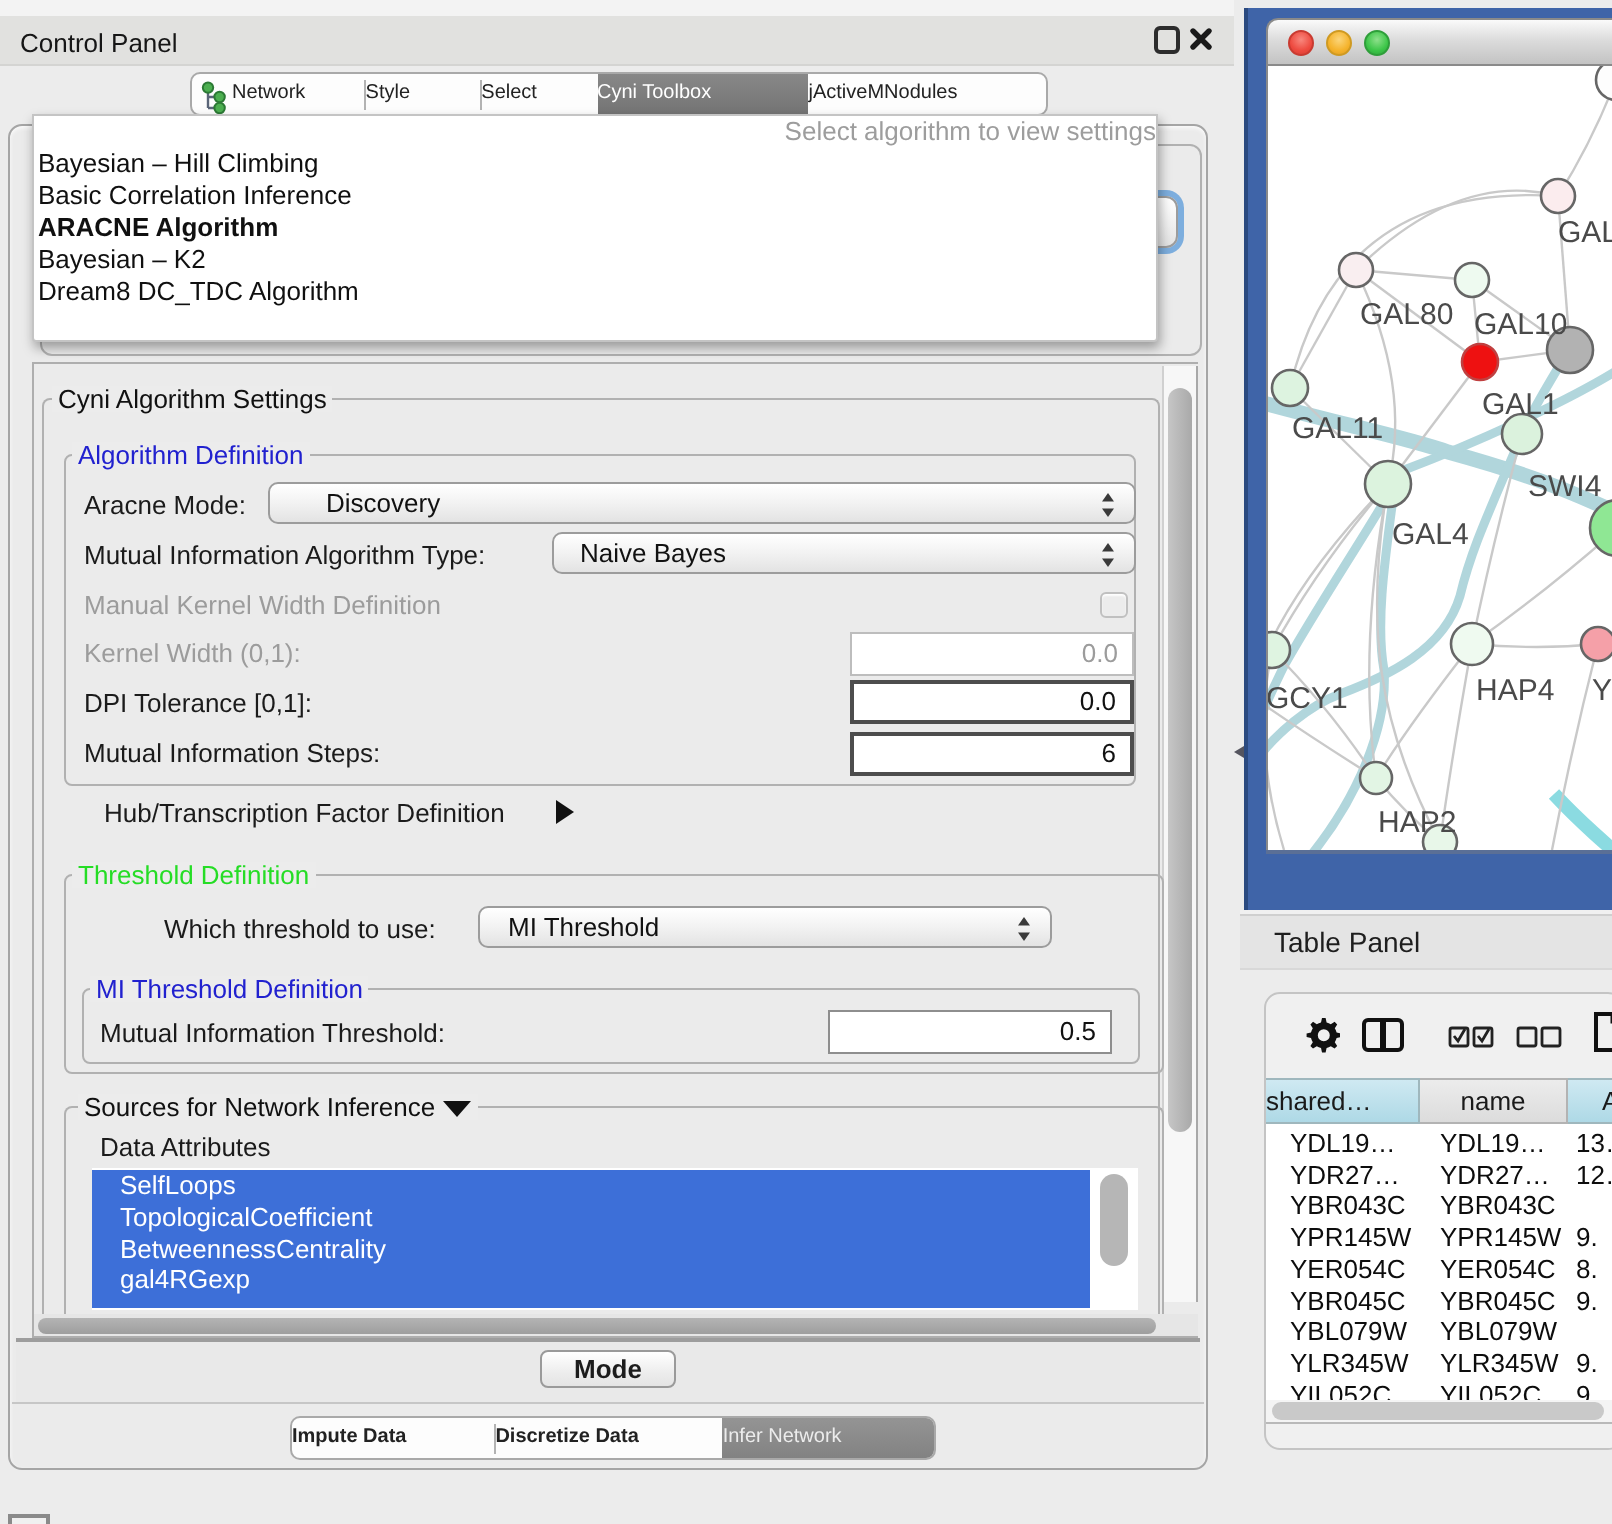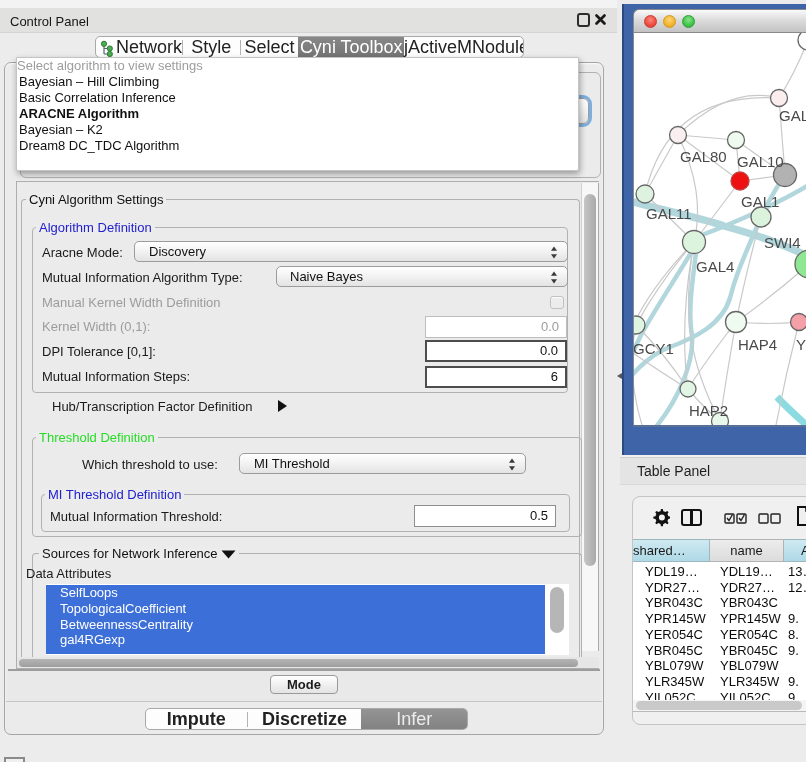--- a/index.html
+++ b/index.html
@@ -2,21 +2,21 @@
 <html><head><meta charset="utf-8"><style>
 *{margin:0;padding:0;box-sizing:border-box}
 html,body{width:806px;height:762px}
 body{position:relative;font-family:"Liberation Sans",sans-serif;background:#ececec;overflow:hidden}
 .abs{position:absolute}
 .grp{position:absolute;border:1px solid #b1b1b1;border-radius:4px}
 .gt{position:absolute;background:#ececec;padding:0 3px;font-size:13px;line-height:13px;white-space:nowrap}
 .lbl{position:absolute;font-size:13px;font-weight:normal;color:#1b1b1b;white-space:nowrap;line-height:14px}
 .combo{position:absolute;background:linear-gradient(#ffffff,#f2f2f2 50%,#e3e3e3);border:1px solid #9c9c9c;border-radius:5px;font-size:13px;color:#111;white-space:nowrap}
 .fld{position:absolute;background:#fff;font-size:13px;text-align:right;padding-right:7px;color:#111}
-.seg{font-size:18px;color:#222;display:inline-block;text-align:center;line-height:20px;height:100%}
+.seg{font-size:10px;color:#222;display:inline-block;line-height:20px;height:100%}
 .c1{display:inline-block;padding-left:12px;width:77px;overflow:hidden;vertical-align:top}
 .c2{display:inline-block;padding-left:10px;width:74px;overflow:hidden;vertical-align:top}
 .c3{display:inline-block;padding-left:4px;overflow:hidden;vertical-align:top}
 </style></head><body>
 
 <div class="abs" style="left:0;top:0;width:617px;height:8px;background:#f3f3f3"></div>
 <div class="abs" style="left:0;top:8px;width:617px;height:25px;background:#e1e1df;border-bottom:1px solid #d4d4d2"></div>
 <div class="abs" style="left:10px;top:14px;font-size:13px;color:#161616">Control Panel</div>
 
 <div class="abs" style="left:577px;top:13px;width:13px;height:14px;border:2px solid #2c2c2c;border-radius:3px"></div>
@@ -49,21 +49,21 @@
 
 <div class="abs" style="left:16px;top:181px;width:583px;height:488px;border:1px solid #aeaeae;border-right:none"></div>
 
 <div class="grp" style="left:21px;top:199px;width:559px;height:468px;border-bottom:none;border-bottom-left-radius:0;border-bottom-right-radius:0"></div>
 <div class="gt" style="left:26px;top:193px;color:#111">Cyni Algorithm Settings</div>
 
 <div class="grp" style="left:32px;top:227px;width:536px;height:166px"></div>
 <div class="gt" style="left:36px;top:221px;color:#2121cf">Algorithm Definition</div>
 
 <div class="lbl" style="left:42px;top:246px">Aracne Mode:</div>
-<div class="combo" style="left:134px;top:241px;width:434px;height:21px;line-height:19px"><span style="margin-left:14px">Discovery</span><svg style="position:absolute;right:9px;top:4px" width="8" height="13" viewBox="0 0 8 13">
+<div class="combo" style="left:134px;top:241px;width:434px;height:21px;line-height:19px"><span style="margin-left:28px">Discovery</span><svg style="position:absolute;right:9px;top:4px" width="8" height="13" viewBox="0 0 8 13">
       <path d="M4 0.5 L7 4.8 L1 4.8 Z" fill="#3a3a3a"></path>
       <path d="M4 12.5 L7 8.2 L1 8.2 Z" fill="#3a3a3a"></path>
     </svg></div>
 <div class="lbl" style="left:42px;top:271px">Mutual Information Algorithm Type:</div>
 <div class="combo" style="left:276px;top:266px;width:292px;height:21px;line-height:19px"><span style="margin-left:13px">Naive Bayes</span><svg style="position:absolute;right:9px;top:4px" width="8" height="13" viewBox="0 0 8 13">
       <path d="M4 0.5 L7 4.8 L1 4.8 Z" fill="#3a3a3a"></path>
       <path d="M4 12.5 L7 8.2 L1 8.2 Z" fill="#3a3a3a"></path>
     </svg></div>
 
 <div class="lbl" style="left:42px;top:296px;color:#9c9c9c">Manual Kernel Width Definition</div>
@@ -93,21 +93,21 @@
 
 <div class="grp" style="left:41px;top:494px;width:529px;height:38px"></div>
 <div class="gt" style="left:45px;top:488px;color:#2121cf">MI Threshold Definition</div>
 <div class="lbl" style="left:50px;top:510px">Mutual Information Threshold:</div>
 <div class="fld" style="left:414px;top:505px;width:142px;height:22px;border:1px solid #8e8e8e;line-height:20px">0.5</div>
 
 <div class="grp" style="left:32px;top:553px;width:550px;height:115px;border-bottom:none"></div>
 <div class="gt" style="left:39px;top:547px;color:#111">Sources for Network Inference <svg style="vertical-align:-1px" width="15" height="9" viewBox="0 0 15 9">
       <path d="M0.5 0.5 L14.5 0.5 L7.5 8.5 Z" fill="#111"></path>
     </svg></div>
-<div class="lbl" style="left:26px;top:567px">Data Attributes</div>
+<div class="lbl" style="left:50px;top:567px">Data Attributes</div>
 
 <div class="abs" style="left:46px;top:584px;width:523px;height:71px;background:#fff"></div>
 <div class="abs" style="left:46px;top:585px;width:499px;height:69px;background:#3d6fd8;color:#fff;font-size:13px;line-height:15.8px;padding-left:14px">SelfLoops<br>TopologicalCoefficient<br>BetweennessCentrality<br>gal4RGexp</div>
 <div class="abs" style="left:550px;top:587px;width:14px;height:46px;background:#b6b6b6;border-radius:7px"></div>
 
 <div class="abs" style="left:17px;top:657px;width:582px;height:11px;background:#e6e6e6"></div>
 <div class="abs" style="left:19px;top:659px;width:559px;height:8px;background:linear-gradient(#b4b4b4,#9e9e9e);border-radius:4px"></div>
 <div class="abs" style="left:8px;top:669px;width:592px;height:2px;background:#9d9d9d"></div>
 
 <div class="abs" style="left:8px;top:671px;width:592px;height:31px;background:#e9e9e9"></div>
@@ -117,21 +117,21 @@
 <div class="abs" style="left:145px;top:708px;width:323px;height:22px;background:#fdfdfd;border:1px solid #a9a9a9;border-radius:5px;overflow:hidden;display:flex">
   <div class="seg lbl2" style="width:101px;font-weight:bold;line-height:20px">Impute Data</div>
   <div style="width:1px;background:#b3b3b3;height:15px;margin-top:3px"></div>
   <div class="seg" style="width:114px;font-weight:bold;line-height:20px">Discretize Data</div>
   <div class="seg" style="width:106px;background:linear-gradient(#949494,#828282);color:#ececec;line-height:20px">Infer Network</div>
 </div>
 
 <div class="abs" style="left:4px;top:757px;width:21px;height:12px;border:2px solid #8a8a8a;background:#f0f0f0"></div>
 
 <div class="abs" style="left:16px;top:57px;width:563px;height:114px;background:#fff;border:1px solid #c4c4c4;border-radius:0 0 2px 2px;box-shadow:1px 3px 6px rgba(0,0,0,.35);font-size:13px;color:#101010">
-  <div style="height:16px;line-height:16px;text-align:left;color:#9d9d9d">Select algorithm to view settings</div>
+  <div style="height:16px;line-height:16px;text-align:right;color:#9d9d9d">Select algorithm to view settings</div>
   <div style="height:16px;line-height:16px;padding-left:2px">Bayesian – Hill Climbing</div>
   <div style="height:16px;line-height:16px;padding-left:2px">Basic Correlation Inference</div>
   <div style="height:16px;line-height:16px;padding-left:2px;font-weight:bold">ARACNE Algorithm</div>
   <div style="height:16px;line-height:16px;padding-left:2px">Bayesian – K2</div>
   <div style="height:16px;line-height:16px;padding-left:2px">Dream8 DC_TDC Algorithm</div>
 </div>
 
 <svg class="abs" style="left:617px;top:373px" width="5" height="6" viewBox="0 0 5 6">
     <path d="M5 0 L0 3 L5 6 Z" fill="#55555f"></path>
   </svg>

